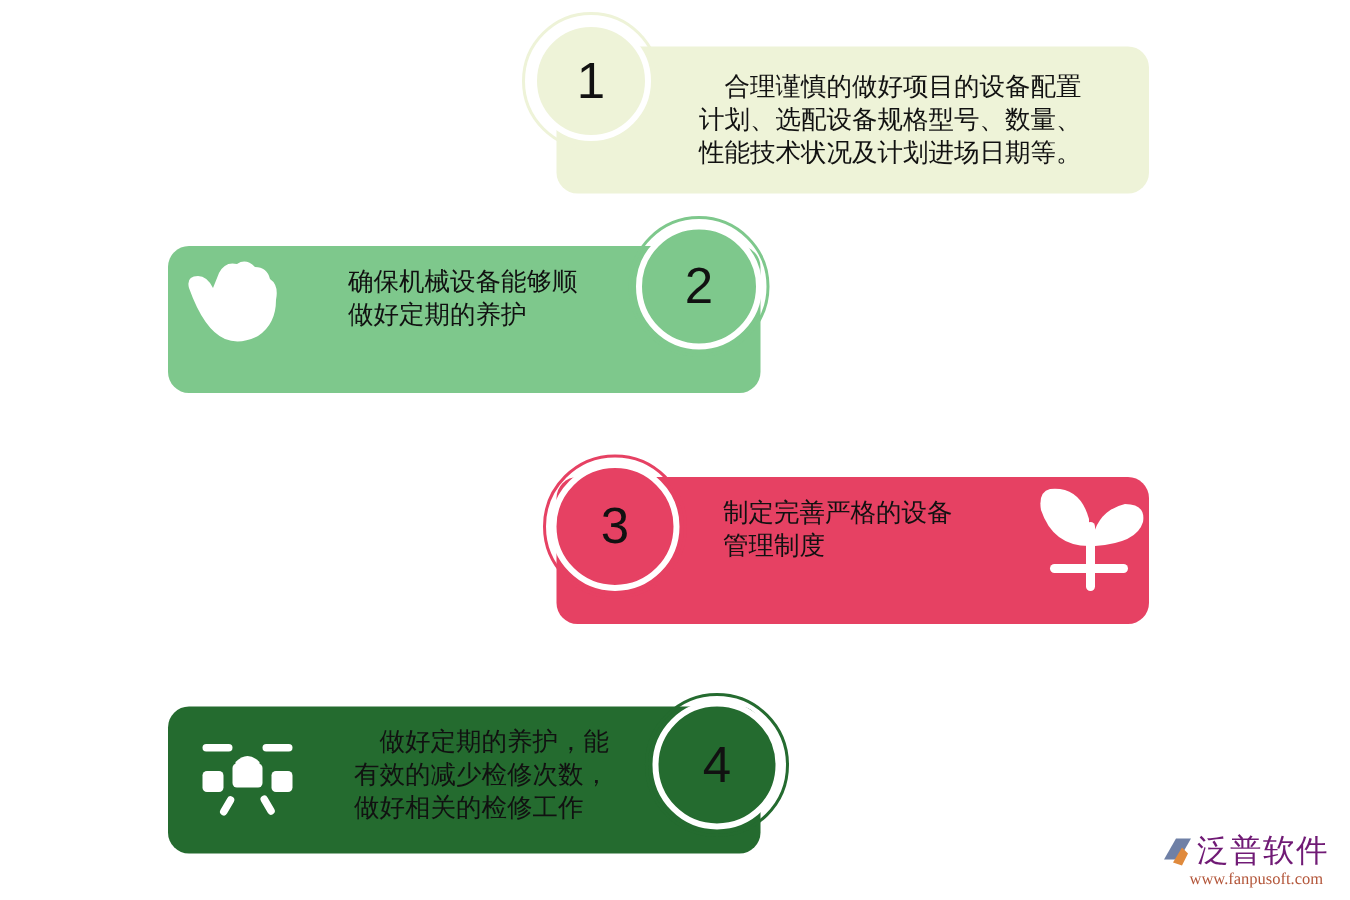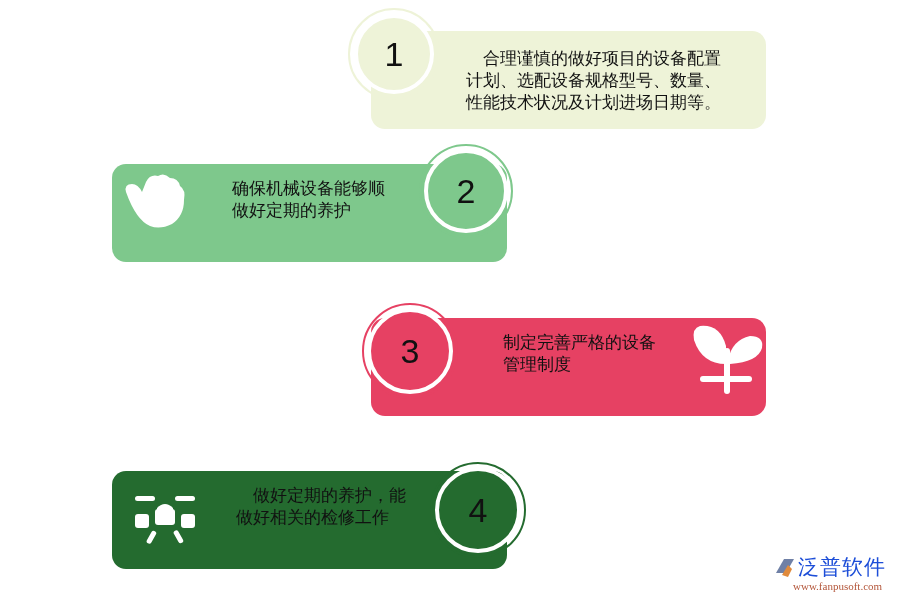--- a/index.html
+++ b/index.html
@@ -6,21 +6,21 @@
     body { width:900px; height:600px; background:#ffffff; position:relative; overflow:hidden;
       font-family:"DejaVu Sans", "Liberation Sans", sans-serif; }
     .card { position:absolute; border-radius:14px; }
     .circle { position:absolute; border-radius:50%; box-sizing:border-box;
       display:flex; align-items:center; justify-content:center;
       font-family:"Liberation Sans", sans-serif; font-size:34px; color:#111; }
     .ring { position:absolute; border-radius:50%; box-sizing:border-box; }
     .txt { position:absolute; font-size:17px; line-height:22px; color:#111; }
     .icon { position:absolute; }
     .logo { position:absolute; left:770px; top:553px; width:125px; height:45px; }
-    .logo-name { position:absolute; left:28px; top:0; font-size:21px; color:#1d4ed8; letter-spacing:1px; }
+    .logo-name { position:absolute; left:28px; top:0; font-size:21px; color:#701a75; letter-spacing:1px; }
     .logo-url { position:absolute; left:0; top:27px; font-size:11px; color:#b3563a; font-family:"Liberation Serif", serif;margin-left:23px; }
   </style>
 </head>
 <body>
 
 <div class="card" style="left:371px;top:31px;width:395px;height:98px;background:#eef3d8;"></div>
 <div class="ring" style="left:348px;top:8px;width:92px;height:92px;border:2px solid #eef3d8;"></div>
 <div class="circle" style="left:354px;top:14px;width:80px;height:80px;background:#eef3d8;border:4px solid #fff;">1</div>
 <div class="txt" style="left:466px;top:47px;text-align:right;">
   <div>合理谨慎的做好项目的设备配置</div>
@@ -41,40 +41,41 @@
 
 <div class="card" style="left:371px;top:318px;width:395px;height:98px;background:#e64163;"></div>
 <div class="ring" style="left:362px;top:303px;width:96px;height:96px;border:2px solid #e64163;"></div>
 <div class="circle" style="left:367px;top:308px;width:86px;height:86px;background:#e64163;border:4px solid #fff;">3</div>
 <svg class="icon" style="left:688px;top:320px;" width="80" height="78" viewBox="0 0 80 78">
   <path d="M38 44 Q14 44 6 20 Q4 8 12 6 Q32 4 38 26 Z" fill="#fff"></path>
   <path d="M40 40 Q44 20 62 16 Q76 16 74 28 Q70 42 42 44 Z" fill="#fff"></path>
   <rect x="36" y="28" width="6" height="46" rx="3" fill="#fff"></rect>
   <rect x="12" y="56" width="52" height="6" rx="3" fill="#fff"></rect>
 </svg>
-<div class="txt" style="left:482px;top:331px;margin-left:21px;">
+<div class="txt" style="left:482px;top:331px;">
   <div>制定完善严格的设备</div>
   <div>管理制度</div>
 </div>
 
 <div class="card" style="left:112px;top:471px;width:395px;height:98px;background:#246b2f;"></div>
 <div class="ring" style="left:430px;top:462px;width:96px;height:96px;border:2px solid #246b2f;"></div>
 <div class="circle" style="left:435px;top:467px;width:86px;height:86px;background:#246b2f;border:4px solid #fff;">4</div>
 <svg class="icon" style="left:133px;top:492px;" width="64" height="56" viewBox="0 0 64 56">
   <rect x="2" y="4" width="20" height="5" rx="2.5" fill="#fff"></rect>
   <rect x="42" y="4" width="20" height="5" rx="2.5" fill="#fff"></rect>
   <path d="M24 16 Q32 8 40 16 L40 18 L24 18 Z" fill="#fff"></path>
   <rect x="22" y="17" width="20" height="16" rx="3" fill="#fff"></rect>
   <rect x="2" y="22" width="14" height="14" rx="3" fill="#fff"></rect>
   <rect x="48" y="22" width="14" height="14" rx="3" fill="#fff"></rect>
   <rect x="16" y="38" width="5" height="14" rx="2.5" fill="#fff" transform="rotate(30 18 45)"></rect>
   <rect x="43" y="38" width="5" height="14" rx="2.5" fill="#fff" transform="rotate(-30 45 45)"></rect>
 </svg>
 <div class="txt" style="left:236px;top:484px;">
   <div>　做好定期的养护，能</div>
+  <div>有效的减少检修次数，</div>
   <div>做好相关的检修工作</div>
 </div>
 
 <div class="logo">
   <svg style="position:absolute;left:2px;top:2px;" width="24" height="24" viewBox="0 0 24 24">
     <path d="M4 18 L12 4 L22 4 L14 18 Z" fill="#6f80a6"></path>
     <path d="M10 20 L16 10 L20 14 L16 22 Z" fill="#e08a3c"></path>
   </svg>
   <div class="logo-name">泛普软件</div>
   <div class="logo-url">www.fanpusoft.com</div>

